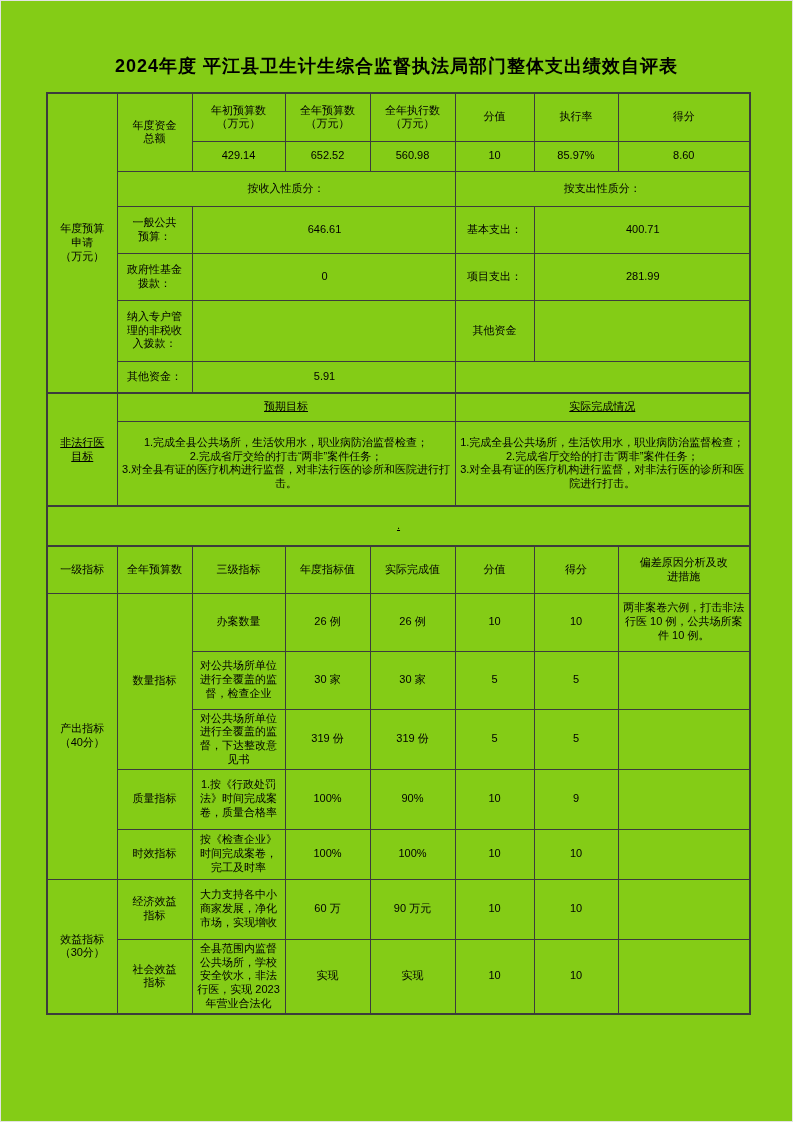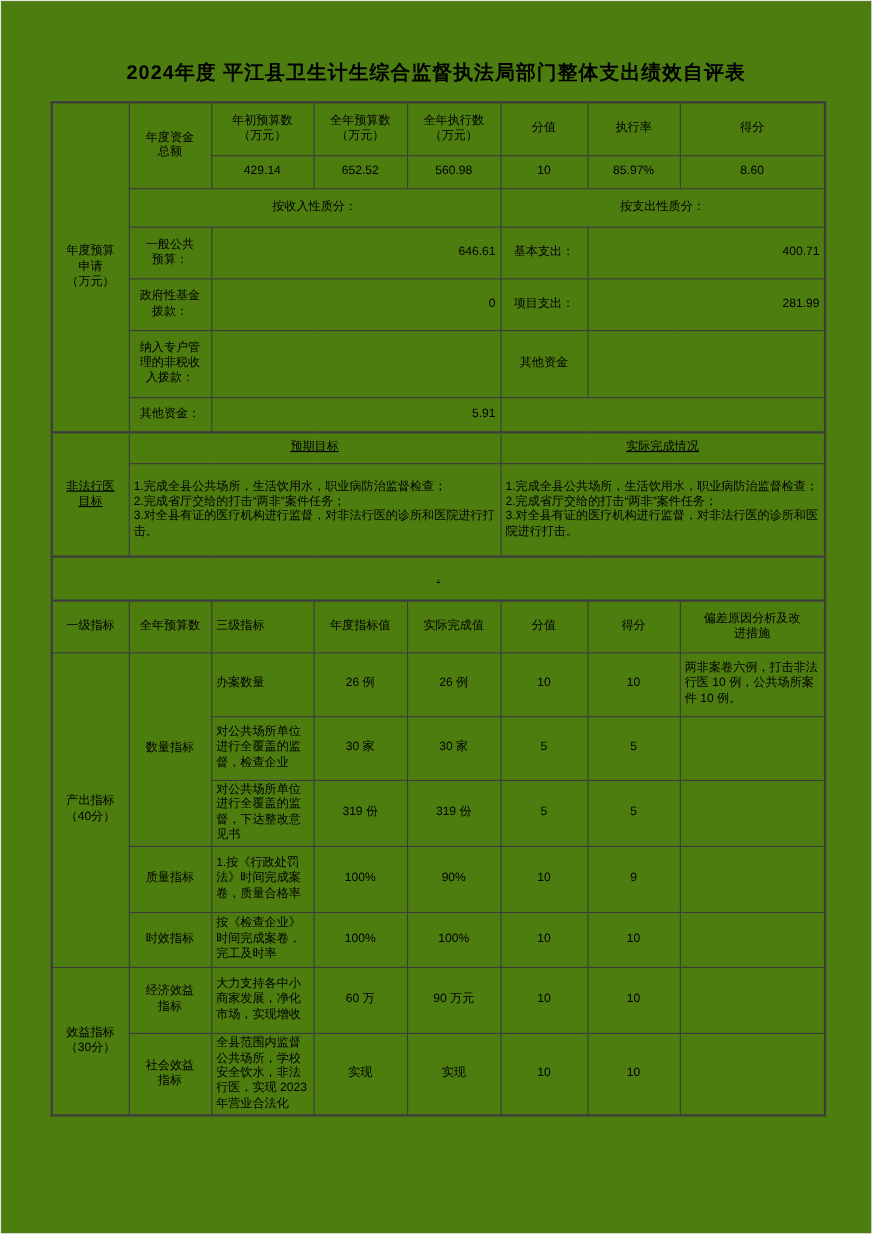--- a/index.html
+++ b/index.html
@@ -1,21 +1,21 @@
 <!DOCTYPE html>
 <html><head>
 <meta charset="utf-8">
 <style>
   * { box-sizing: border-box; }
   html, body { margin: 0; padding: 0; background: #fff; }
   .page {
     position: relative;
     width: 793px;
     height: 1122px;
-    background: #4d7c0f;
+    background: #84cc16;
     border: 1px solid #e3e3e3;
     font-family: "Liberation Sans", "DejaVu Sans", sans-serif;
     color: #000;
     overflow: hidden;
   }
   .title {
     padding-top: 52px;
     text-align: center;
     font-size: 18px;
     font-weight: bold;
@@ -33,22 +33,22 @@
     border: 1px solid #3c3c3c;
     font-size: 11px;
     line-height: 1.25;
     padding: 2px 4px;
     text-align: center;
     vertical-align: middle;
     word-break: break-all;
     overflow: hidden;
   }
   td.pre  { white-space: pre-line; }
-  td.left { text-align: left; margin-top: 16px; }
-  td.vleft { text-align: right; padding-left: 6px; }
+  td.left { text-align: center; margin-top: 16px; }
+  td.vleft { text-align: center; padding-left: 6px; }
   td.tt   { border-top-width: 2px; text-decoration: underline; }
   td.tb   { border-bottom-width: 2px; }
 </style>
 </head>
 <body>
 
 <div class="page">
 
   <div class="title">2024年度 平江县卫生计生综合监督执法局部门整体支出绩效自评表</div>
 

